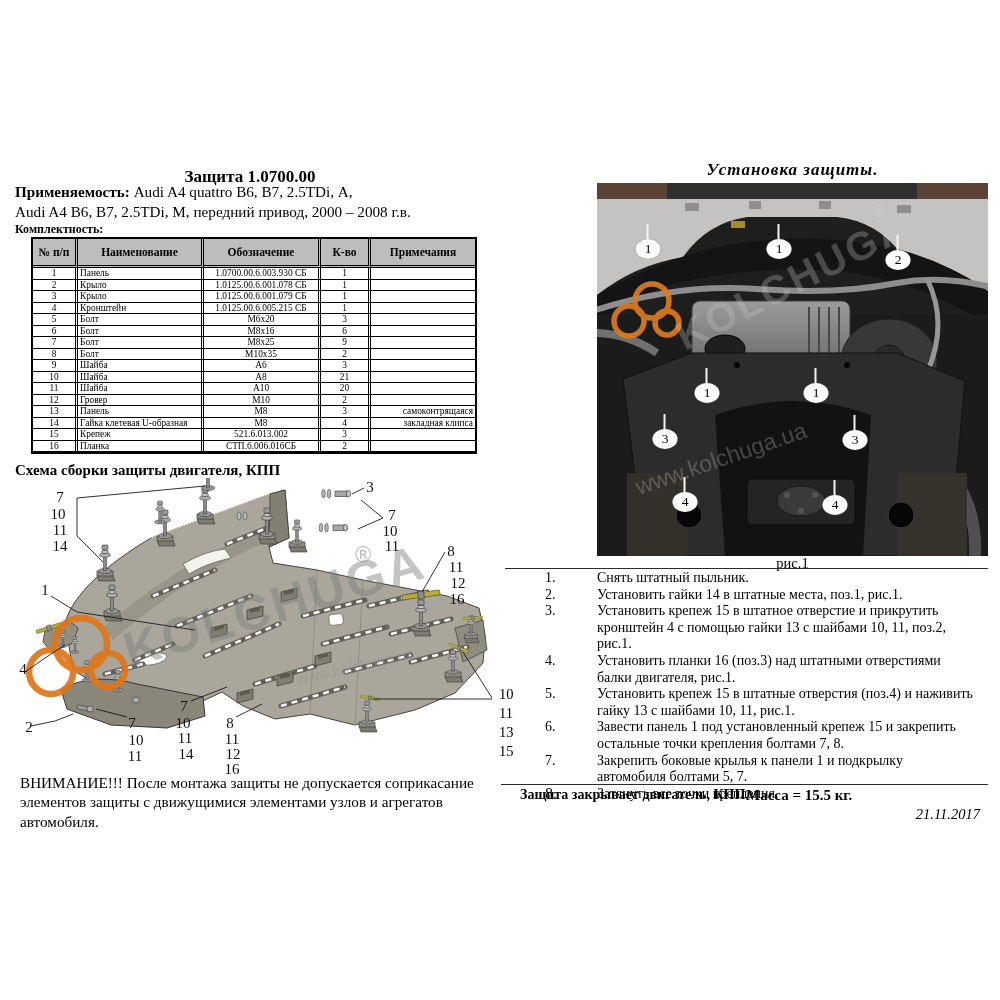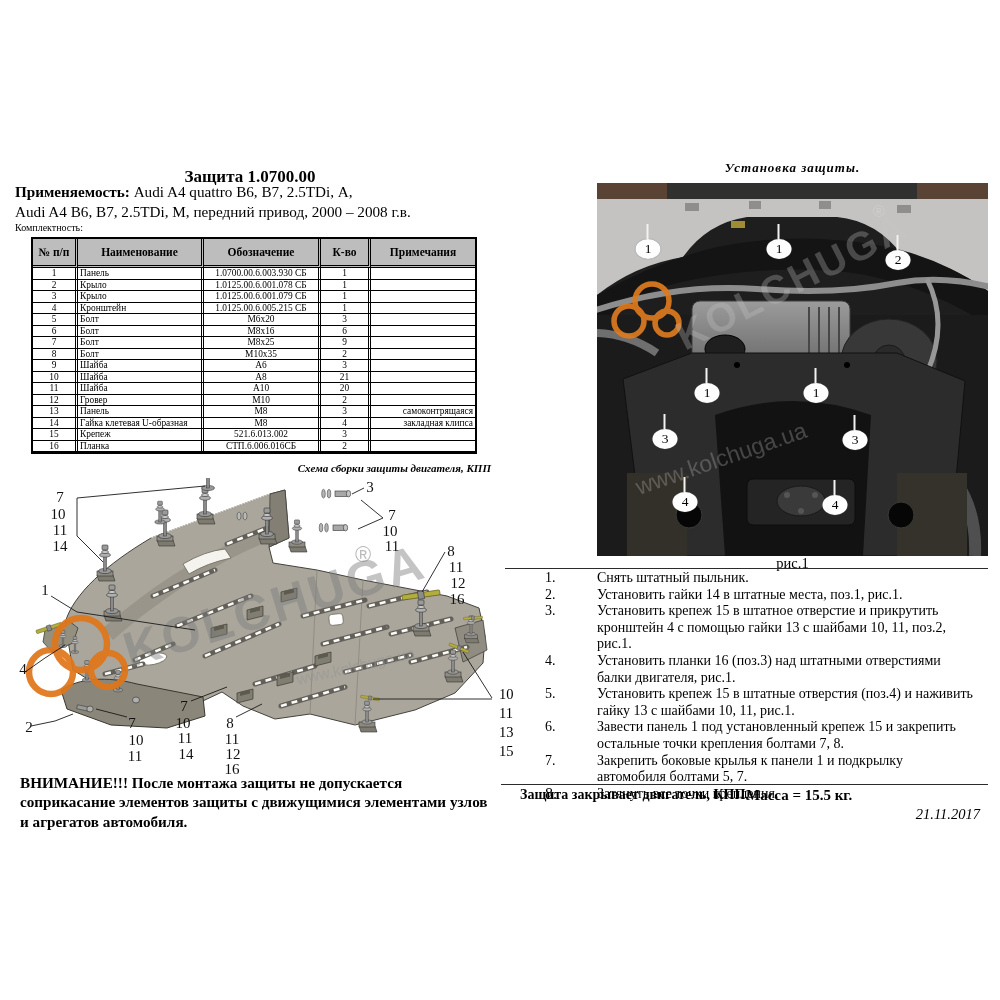--- a/index.html
+++ b/index.html
@@ -5,47 +5,47 @@
   html,body{margin:0;padding:0;}
   body{width:1000px;height:1000px;position:relative;background:#ffffff;
        font-family:"Liberation Serif","DejaVu Serif",serif;color:#000;overflow:hidden;}
   .abs{position:absolute;}
 
   
   .doc-title{left:15px;top:159px;width:470px;text-align:center;font-weight:bold;font-size:17px;margin-top:8px;}
   .app-line1{left:15px;top:183px;width:478px;font-size:15.2px;}
   .app-line2{left:15px;top:203px;width:478px;font-size:15.2px;}
   .bold{font-weight:bold;}
-  .kit-label{left:15px;top:222px;font-weight:normal;font-size:10px;}
+  .kit-label{left:15px;top:222px;font-weight:bold;font-size:12px;}
 
   table.kit{position:absolute;left:31px;top:237px;border-collapse:separate;border-spacing:0;
             border:2px solid #000;table-layout:fixed;width:442px;}
   table.kit th{background:#bdbdbd;font-weight:bold;font-size:11.5px;text-align:center;
                border-right:3px double #000;border-bottom:3px double #000;height:26px;
                padding:0 1px;line-height:12px;overflow:hidden;}
   table.kit td{font-size:9.4px;border-right:3px double #000;border-bottom:1px solid #000;
                height:10.5px;line-height:10.5px;padding:0 2px;overflow:hidden;white-space:nowrap;}
   table.kit th:last-child, table.kit td:last-child{border-right:none;}
   td.c{text-align:center;}
   td.note{font-size:8.2px;text-align:right;}
 
-  .diagram-title{left:15px;top:462px;width:476px;text-align:right;font-weight:bold;font-size:11px;font-style:italic;}
+  .diagram-title{left:15px;top:462px;width:476px;text-align:left;font-weight:bold;font-size:15px;}
 
   .diagram-wrap{left:15px;top:478px;width:480px;height:300px;}
   .diagram-wrap svg{position:absolute;left:0;top:0;}
   .d-callout{position:absolute;transform:translate(-50%,-50%);font-size:15px;line-height:15px;
              color:#111;white-space:nowrap;}
 
   .side-numbers{left:499px;top:685px;width:30px;font-size:14.5px;line-height:19px;}
 
-  .warning{left:20px;top:773px;width:476px;font-weight:bold;font-size:15.2px;line-height:19.4px;}
+  .warning{left:20px;top:773px;width:476px;font-weight:normal;font-size:15.2px;line-height:19.4px;}
 
   
   .install-title{left:597px;top:160px;width:391px;text-align:center;font-weight:bold;
-                 font-style:italic;font-size:13px;letter-spacing:1px;}
+                 font-style:italic;font-size:17px;letter-spacing:1px;}
   .photo-wrap{left:597px;top:183px;width:391px;height:373px;background:#1e1e1e;}
   .p-callout{position:absolute;transform:translate(-50%,-50%);width:25px;height:20px;
              background:#fdfdfd;border-radius:50%;text-align:center;font-size:13.5px;
              line-height:20px;color:#000;box-shadow:0 0 1px #666;}
   .p-callout::after{content:'';position:absolute;left:11px;top:-15px;width:2px;height:15px;background:#f2f2f2;}
   .fig-caption{left:597px;top:555px;width:391px;text-align:center;font-size:14.5px;}
 
   .rule{border-top:1.7px solid #2b2b2b;height:0;}
   .rule-top{left:505px;top:568px;width:483px;}
   .rule-bottom{left:501px;top:784px;width:487px;}

